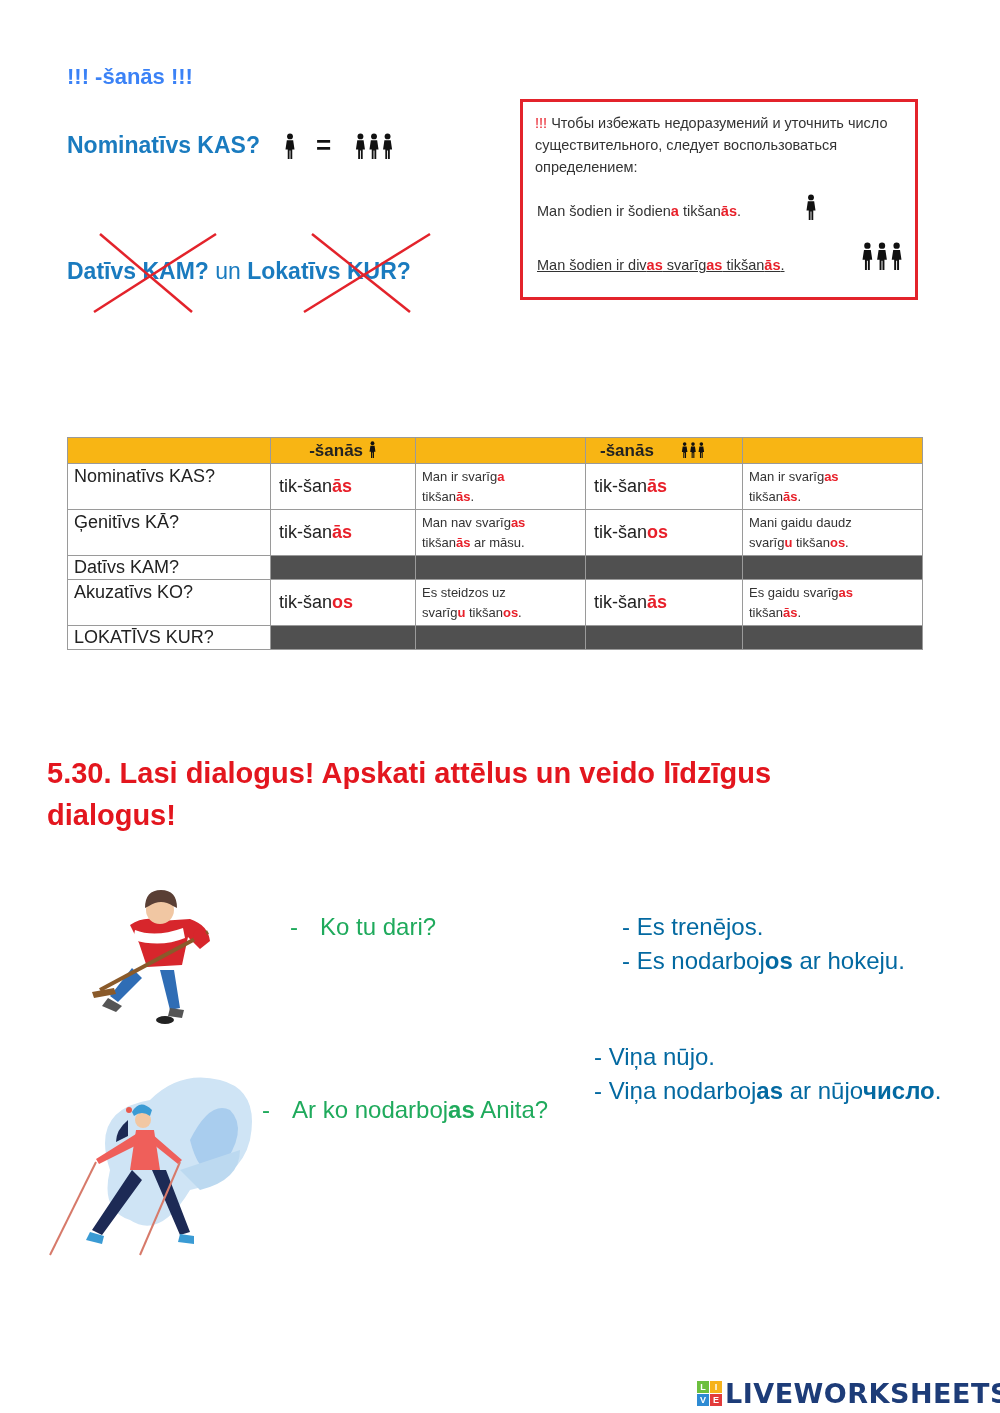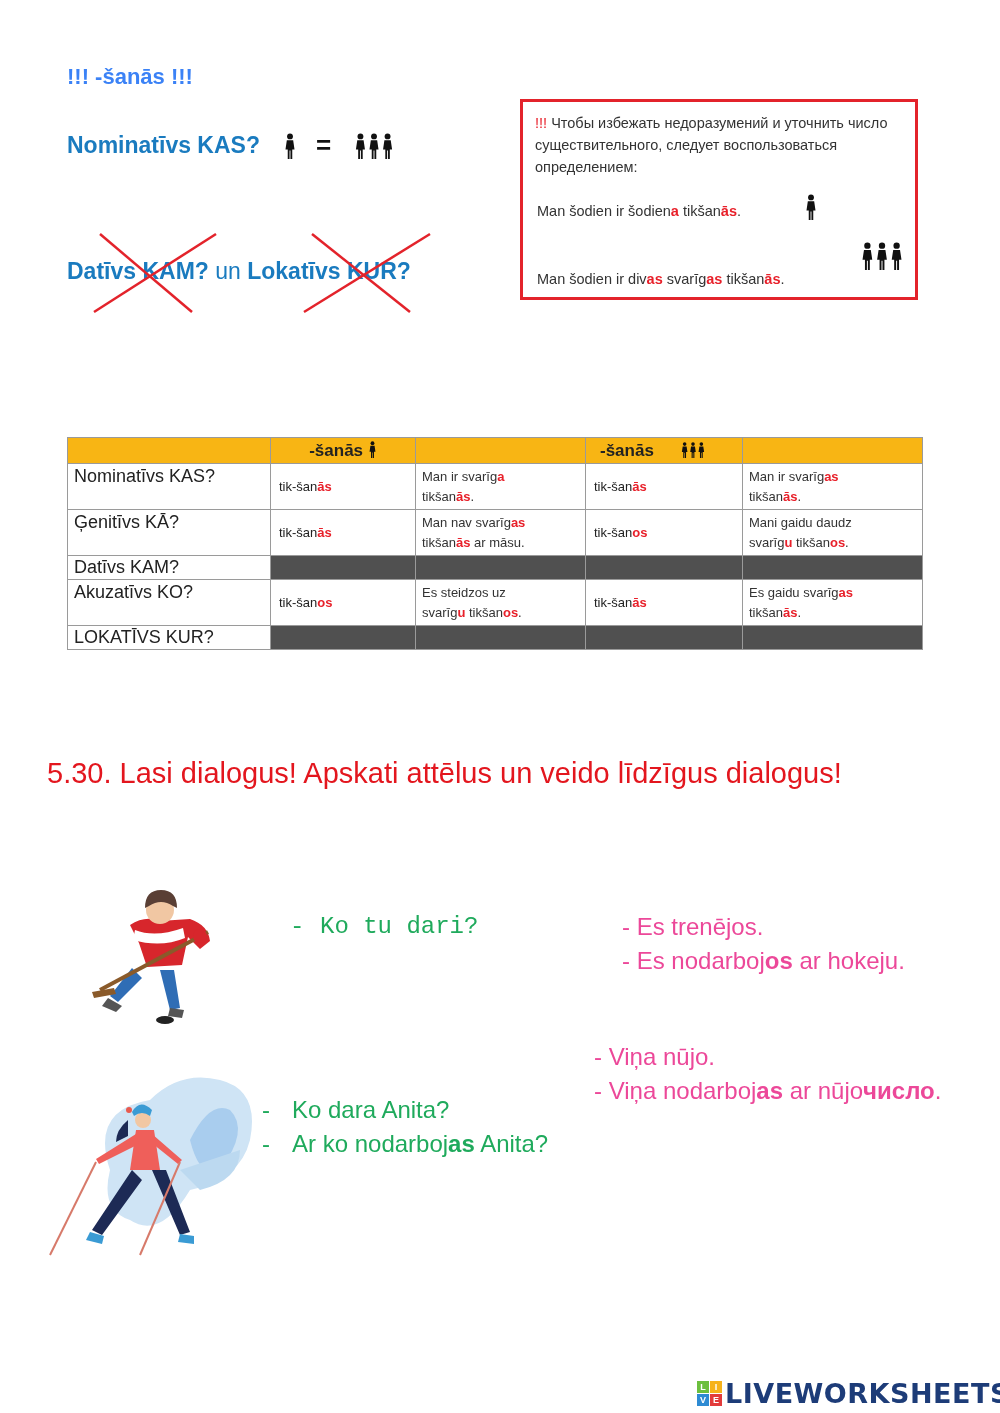--- a/index.html
+++ b/index.html
@@ -18,44 +18,44 @@
   .cross-line { left: 67px; top: 258px; font-size: 23px; color: #1a7bbf; white-space: nowrap; }
   .cross-line b { font-weight: bold; }
   .cross-line .un { font-weight: normal; }
   .xmark { position:absolute; }
   .note-box {
     left: 520px; top: 99px; width: 398px; height: 201px;
     border: 3px solid #e3232b; box-sizing: border-box; background:#fff;
     padding: 10px 12px; font-size: 14.5px; color:#333; line-height: 22px;
   }
   .note-box .ex1 { position:absolute; left: 14px; top: 98px; }
-  .note-box .ex2 { position:absolute; left: 14px; top: 166px; }
+  .note-box .ex2 { position:absolute; left: 14px; top: 152px; text-decoration: underline; }
   .note-box .ex1-ico { position:absolute; left: 282px; top: 92px; }
   .note-box .ex2-ico { position:absolute; left: 338px; top: 140px; }
   .hl { color: #e8202a; font-weight: bold; }
 
   table.grid {
     position:absolute; left: 67px; top: 437px; border-collapse: collapse;
     font-size: 17px; color: #222;
   }
   table.grid td { border: 1.5px solid #9a9a9a; padding: 0 6px; vertical-align: middle; box-sizing: border-box; margin-top: 30px; }
   table.grid tr.head td { background: #f8b514; height: 26px; font-weight: bold; font-size: 17px; text-align: center; color:#222; }
   table.grid td.case { vertical-align: top; padding-top: 2px; font-size: 18px; }
-  table.grid td.form { font-size: 13px; padding-left: 8px; }
+  table.grid td.form { font-size: 18px; padding-left: 8px; }
   table.grid td.ex { font-size: 13px; line-height: 20px; color:#333; }
   table.grid td.dark { background: #505050; }
   table.grid tr.r2 td { height: 46px; }
   table.grid tr.r1 td { height: 24px; }
   table.grid .hl { color:#e8202a; font-weight: bold; }
 
-  .task-title { left: 47px; top: 752px; font-size: 29px; color: #e3161e; line-height: 42px; width: 820px; }
+  .task-title { left: 47px; top: 752px; font-size: 29px; color: #e3161e; line-height: 42px; width: 820px; font-weight: bold; }
 
   .dlg { font-size: 24px; line-height: 34px; white-space: nowrap; }
   .q { color: #1faa5c; }
-  .a { color: #ec4899; }
+  .a { color: #0369a1; }
   .dlg .dash { display:inline-block; width: 30px; }
   .bold { font-weight: bold; }
 
   .logo { left: 697px; top: 1378px; display:flex; align-items:center; }
   .logo-tiles { display:grid; grid-template-columns: 12px 12px; grid-template-rows: 12px 12px; gap: 1px; margin-right: 3px; }
   .logo-tiles span { display:flex; align-items:center; justify-content:center; font-size: 9px; font-weight:bold; color:#fff; }
   .logo-text { font-size: 27px; font-weight: bold; color: #1d3c78; letter-spacing: 0.5px; font-family: "DejaVu Sans", sans-serif; }
 </style>
 </head>
 <body>
@@ -201,30 +201,29 @@
   <circle cx="89" cy="60" r="3" fill="#e85a4f"></circle>
   <path d="M88 70 q-12 10 -12 22 l12 -6z" fill="#1d2a55"></path>
   <path d="M96 80 l18 0 6 40 -30 0 z" fill="#ef5f5a"></path>
   <path d="M96 84 l-40 25 3 5 40 -20z M112 84 l30 26 -4 4 -30 -24z" fill="#ef5f5a"></path>
   <path d="M92 120 l-40 60 10 5 40 -55 z M112 120 l28 65 10 -3 -24 -62z" fill="#1d2a55"></path>
   <line x1="56" y1="112" x2="10" y2="205" stroke="#d77a6a" stroke-width="2"></line>
   <line x1="140" y1="112" x2="100" y2="205" stroke="#d77a6a" stroke-width="2"></line>
   <path d="M50 182 l14 4 -2 8 -16 -4z M140 184 l14 2 0 8 -16 -2z" fill="#3a9bd4"></path>
 </svg>
 
-<div class="abs dlg" style="left:290px;top:910px;font-family:Liberation Mono, monospace;">
+<div class="abs dlg" style="left:290px;top:910px;">
   <div><span class="q dash">-</span><span class="q">Ko tu dari?</span></div>
 </div>
 <div class="abs dlg" style="left:622px;top:910px;">
   <div><span class="a">- Es trenējos.</span></div>
   <div><span class="a">- Es nodarboj</span><span class="a bold">os</span><span class="a"> ar hokeju.</span></div>
 </div>
 
 <div class="abs dlg" style="left:262px;top:1093px;">
-  <div><span class="q dash">-</span><span class="q">Ko dara Anita?</span></div>
   <div><span class="q dash">-</span><span class="q">Ar ko nodarboj</span><span class="q bold">as</span><span class="q"> Anita?</span></div>
 </div>
 <div class="abs dlg" style="left:594px;top:1040px;">
   <div><span class="a">- Viņa nūjo.</span></div>
   <div><span class="a">- Viņa nodarboj</span><span class="a bold">as</span><span class="a"> ar nūjo</span><span class="a bold">число</span><span class="a">.</span></div>
 </div>
 
 <div class="abs logo">
   <div class="logo-tiles">
     <span style="background:#6cbf3e">L</span>

